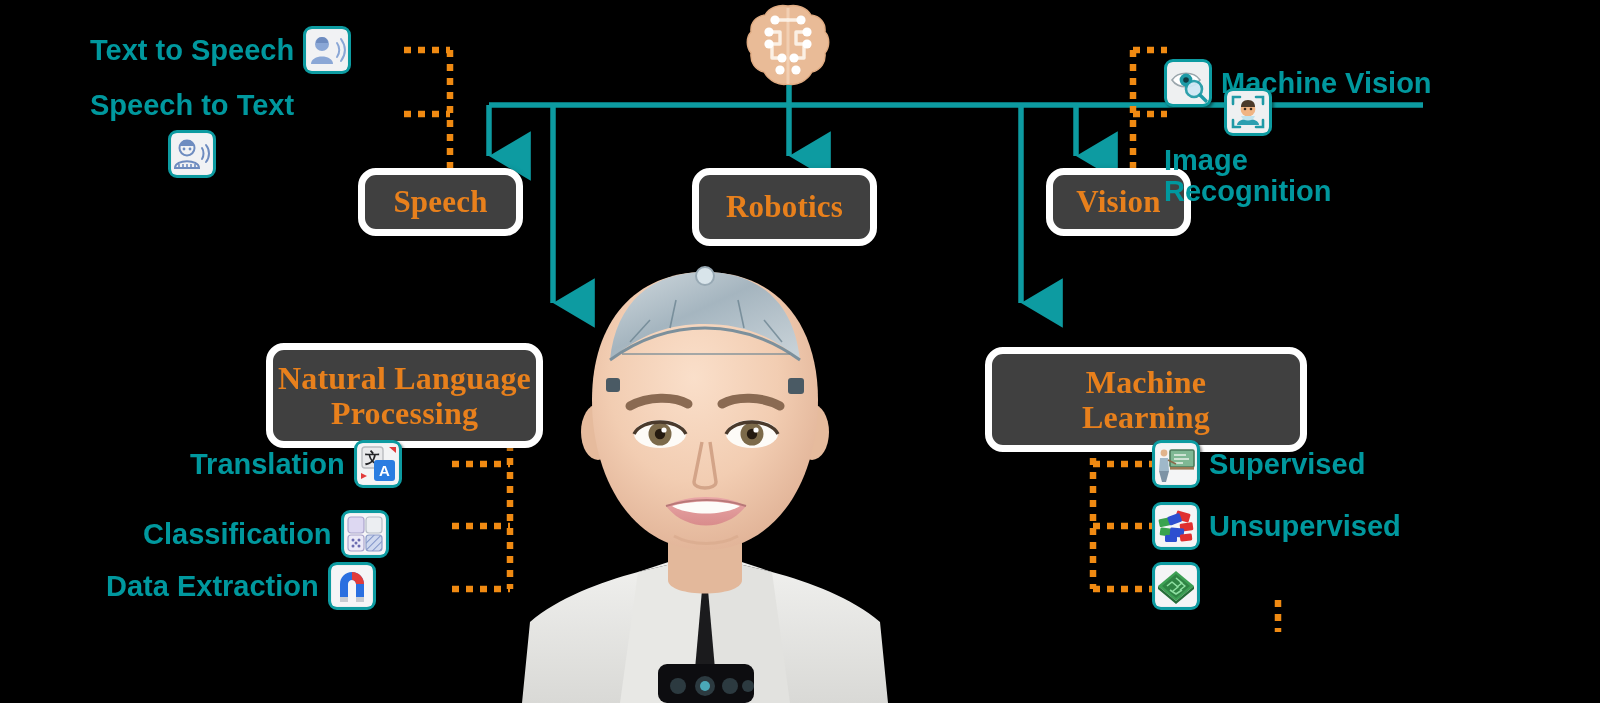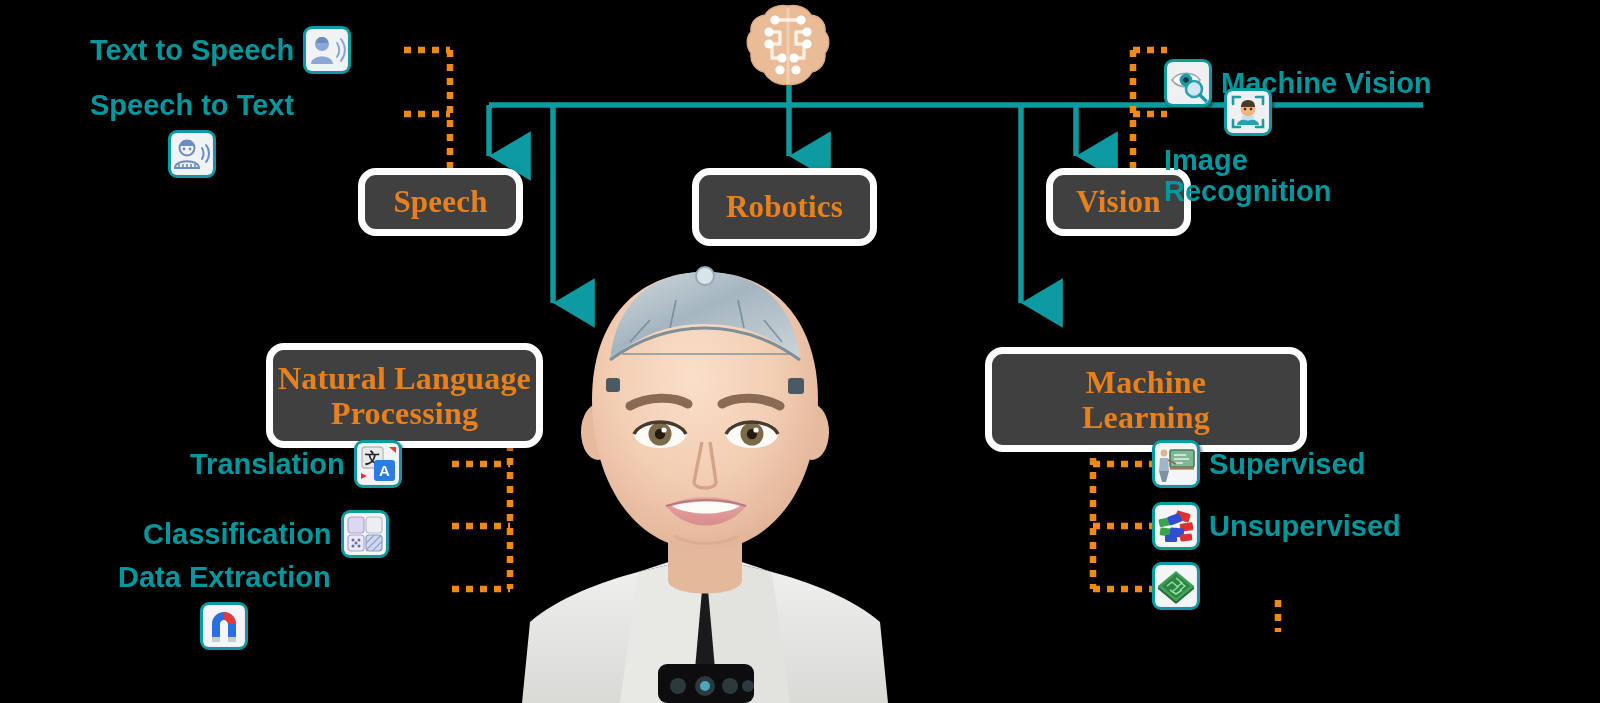--- a/index.html
+++ b/index.html
@@ -400,21 +400,21 @@
             <circle cx="14" cy="26" r="1.5"></circle>
           <circle cx="11" cy="29" r="1.5"></circle>
           <circle cx="8" cy="32" r="1.5"></circle>
             <circle cx="14" cy="32" r="1.5"></circle>
         </g>
         <rect x="21" y="21" width="16" height="16" rx="3" fill="url(#hatch)" stroke="#8d9cc9" stroke-width="1.2"></rect>
       </svg>
     </span>
   </div>
 
-  <div class="leaf" style="left:118px;top:562px;flex-direction:column;">
+  <div class="leaf" style="left:106px;top:562px;">
     <span class="leaf-text">Data Extraction</span>
     <span class="tile">
       <svg viewBox="0 0 40 40" width="40" height="40">
         <rect width="40" height="40" fill="#f5f5f7"></rect>
         <path d="M8,34 L8,18 C8,11.4 13.4,6 20,6 C26.6,6 32,11.4 32,18 L32,34
                  L24,34 L24,18 C24,15.8 22.2,14 20,14 C17.8,14 16,15.8 16,18 L16,34 Z" fill="#2a6fe0"></path>
         <path d="M20,6 C26.6,6 32,11.4 32,18 L24,18 C24,15.8 22.2,14 20,14 Z" fill="#e23b3b"></path>
         <rect x="8" y="31" width="8" height="5" fill="#c8ccd2"></rect>
         <rect x="24" y="31" width="8" height="5" fill="#c8ccd2"></rect>
       </svg>

